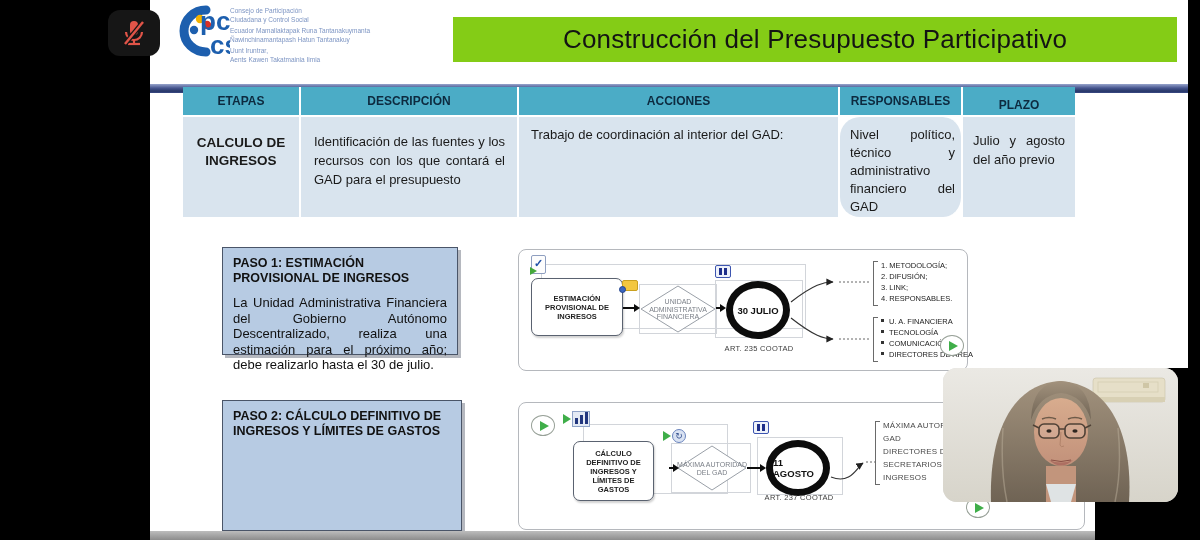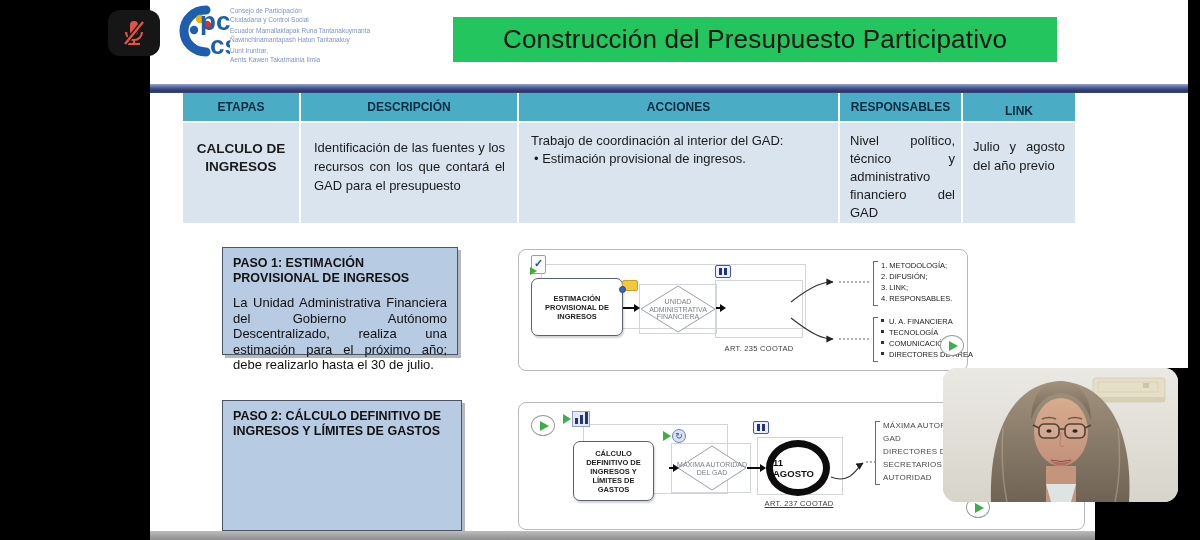--- a/index.html
+++ b/index.html
@@ -13,41 +13,41 @@
   #bottom-bar { left:0; top:531px; width:1038px; height:9px; background:linear-gradient(180deg,#bdbdbd,#8c8c8c); }
   #navy-bar { left:0; top:84px; width:1038px; height:9px;
               background:linear-gradient(180deg,#97a4cc 0%,#47568f 45%,#273768 80%,#3a4a85 100%); }
 
   
   #logo-mark { left:20px; top:2px; width:60px; height:58px; }
   #org-lines { left:80px; top:7px; color:#7d95c3; font-size:6.5px; line-height:8.5px; width:220px; }
   #org-lines .grp { margin-bottom:3px; }
 
   
-  #banner { left:303px; top:17px; width:604px; height:45px; background:#22c55e;
+  #banner { left:303px; top:17px; width:724px; height:45px; background:#84cc16;
             display:flex; align-items:center; justify-content:center;
             font-size:26px; color:#141414; letter-spacing:0.2px; }
 
   
-  #table { left:33px; top:93px; width:892px; }
+  #table { left:33px; top:87px; width:892px; }
   .trow { display:flex; }
   .th { background:#4bacc6; color:#0d2a3f; font-weight:bold; font-size:12px; height:28px;
         display:flex; align-items:center; justify-content:center; border-right:2px solid #fff; }
   .th.last { border-right:none; }
   .th.bottom-align { align-items:flex-end; padding-bottom:3px; }
   .td { background:#d9e4ee; border-right:2px solid #fff; font-size:13px; color:#1a1a1a; height:100px; }
   .td.last { border-right:none; }
   .w1{width:118px;} .w2{width:218px;} .w3{width:321px;} .w4{width:123px;} .w5{width:112px;}
   #tbody { margin-top:2px; }
   .cell-etapa { font-weight:bold; font-size:13.5px; text-align:center; padding-top:17px; line-height:18px; }
   .cell-desc { padding:15px 12px 0 13px; text-align:justify; line-height:19px; }
   .cell-acc  { padding:9px 12px 0 12px; line-height:18px; }
   .cell-acc .bullet { padding-left:12px; text-indent:-9px; }
   .cell-acc .bullet::before { content:"• "; }
-  .cell-resp { padding:9px 6px 0 10px; text-align:justify; line-height:18px; }
+  .cell-resp { padding:9px 6px 0 10px; text-align:justify; line-height:18px;border-radius:20px; }
   .cell-plazo{ padding:14px 10px 0 10px; text-align:justify; line-height:19px; }
 
   
   .paso { background:#b7cbe3; border:1.5px solid #4a5568; box-shadow:3px 3px 0 rgba(120,126,138,0.55);
           padding:8px 10px; color:#111; }
   #paso1 { left:72px; top:247px; width:236px; height:108px; }
   #paso2 { left:72px; top:400px; width:240px; height:131px; }
   .paso .ttl { font-weight:bold; font-size:12.5px; line-height:15px; }
   .paso .bdy { margin-top:9px; font-size:13px; line-height:15.5px; }
   #paso1 .bdy { text-align:justify; }
@@ -140,28 +140,27 @@
 
     <div id="banner" class="abs">Construcción del Presupuesto Participativo</div>
     <div id="navy-bar" class="abs"></div>
 
     <div id="table" class="abs">
       <div class="trow">
         <div class="th w1">ETAPAS</div>
         <div class="th w2">DESCRIPCIÓN</div>
         <div class="th w3">ACCIONES</div>
         <div class="th w4">RESPONSABLES</div>
-        <div class="th w5 last bottom-align">LINK</div>
+        <div class="th w5 last bottom-align">PLAZO</div>
       </div>
       <div class="trow" id="tbody">
         <div class="td w1 cell-etapa">CALCULO DE INGRESOS</div>
         <div class="td w2 cell-desc">Identificación de las fuentes y los recursos con los que contará el GAD para el presupuesto</div>
         <div class="td w3 cell-acc">
           <div>Trabajo de coordinación al interior del GAD:</div>
-          <div class="bullet">Estimación provisional de ingresos.</div>
         </div>
         <div class="td w4 cell-resp">Nivel político, técnico y administrativo financiero del GAD</div>
         <div class="td w5 last cell-plazo">Julio y agosto del año previo</div>
       </div>
     </div>
 
     <div id="paso1" class="abs paso">
       <div class="ttl">PASO 1: ESTIMACIÓN PROVISIONAL DE INGRESOS</div>
       <div class="bdy">La Unidad Administrativa Financiera del Gobierno Autónomo Descentralizado, realiza una estimación para el próximo año; debe realizarlo hasta el 30 de julio.</div>
     </div>
@@ -191,20 +190,21 @@
       <div class="abs harrow" style="left:104px;top:57px;width:11px;"></div>
       <div class="abs icon-folder" style="left:103px;top:30px;">
           <span class="person"></span>
         </div>
       <div class="abs dtext" style="left:124px;top:48px;width:70px;">UNIDAD ADMINISTRATIVA FINANCIERA</div>
       <div class="abs harrow" style="left:197px;top:57px;width:4px;"></div>
       <div class="abs icon-pause" style="left:196px;top:15px;">
           <i></i>
           <i></i>
         </div>
+      <div class="abs ring" style="left:207px;top:31px;width:64px;height:58px;">30 JULIO</div>
       <div class="abs caption" style="left:194px;top:94px;width:92px;">ART. 235 COOTAD</div>
       <div class="abs brk" style="left:354px;top:11px;height:45px;"></div>
       <div class="abs dlist" style="left:362px;top:10px;">
         <div>1. METODOLOGÍA;</div>
         <div>2. DIFUSIÓN;</div>
         <div>3. LINK;</div>
         <div>4. RESPONSABLES.</div>
       </div>
       <div class="abs brk" style="left:354px;top:67px;height:45px;"></div>
       <div class="abs dlist" style="left:362px;top:66px;">
@@ -245,28 +245,28 @@
         <span class="tri"></span>
         <span class="orb">↻</span>
       </div>
       <div class="abs dtext" style="left:158px;top:58px;width:70px;">MÁXIMA AUTORIDAD DEL GAD</div>
       <div class="abs harrow" style="left:228px;top:64px;width:13px;"></div>
       <div class="abs icon-pause" style="left:234px;top:18px;">
           <i></i>
           <i></i>
         </div>
       <div class="abs ring" style="left:247px;top:37px;width:64px;height:56px;">11 AGOSTO</div>
-      <div class="abs caption" style="left:234px;top:96px;width:92px;text-decoration:underline;">ART. 237 COOTAD</div>
+      <div class="abs caption" style="left:234px;top:90px;width:92px;">ART. 237 COOTAD</div>
       <div class="abs brk" style="left:356px;top:18px;height:64px;"></div>
       <div class="abs" id="d2-list" style="left:364px;top:16px;">
         <div>MÁXIMA AUTORIDAD</div>
         <div>GAD</div>
         <div>DIRECTORES DE ÁREA</div>
         <div>SECRETARIOS</div>
-        <div>AUTORIDAD</div>
+        <div>INGRESOS</div>
       </div>
       <div class="abs play-btn" style="left:447px;top:94px;"></div>
     </div>
 
     <div id="bottom-bar" class="abs"></div>
   </div>
 
   <div id="cam-black" class="abs"></div>
 
   <div id="webcam" class="abs">

